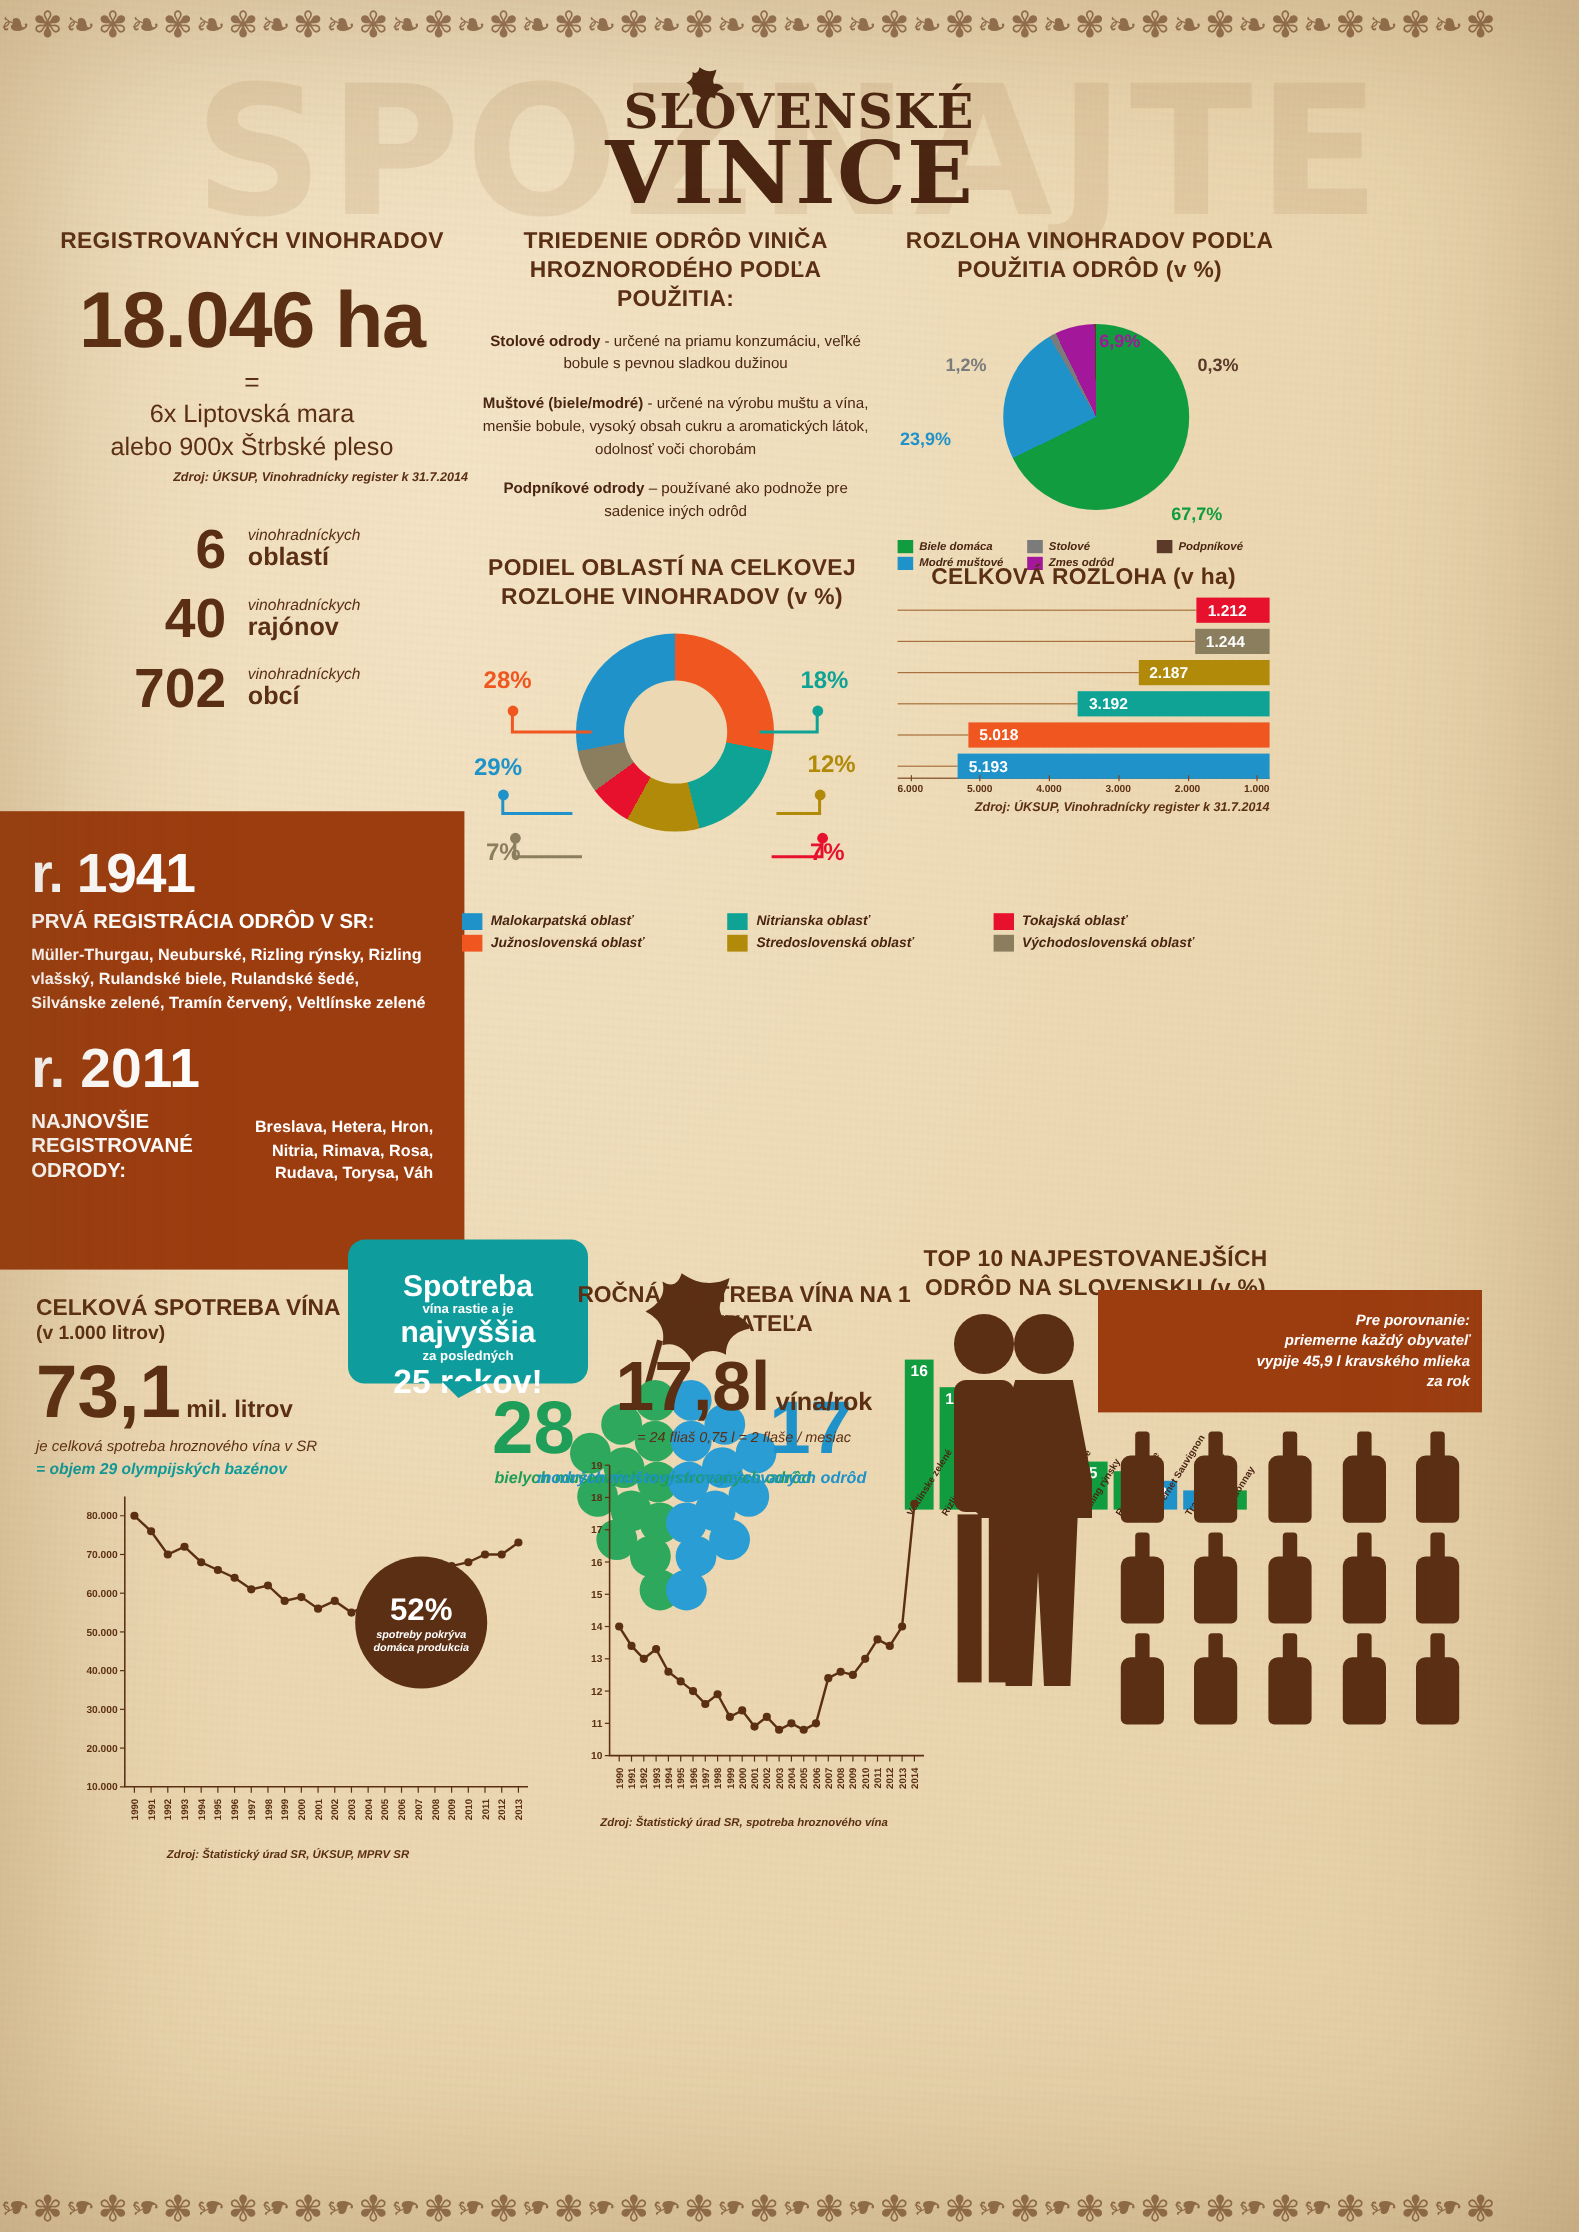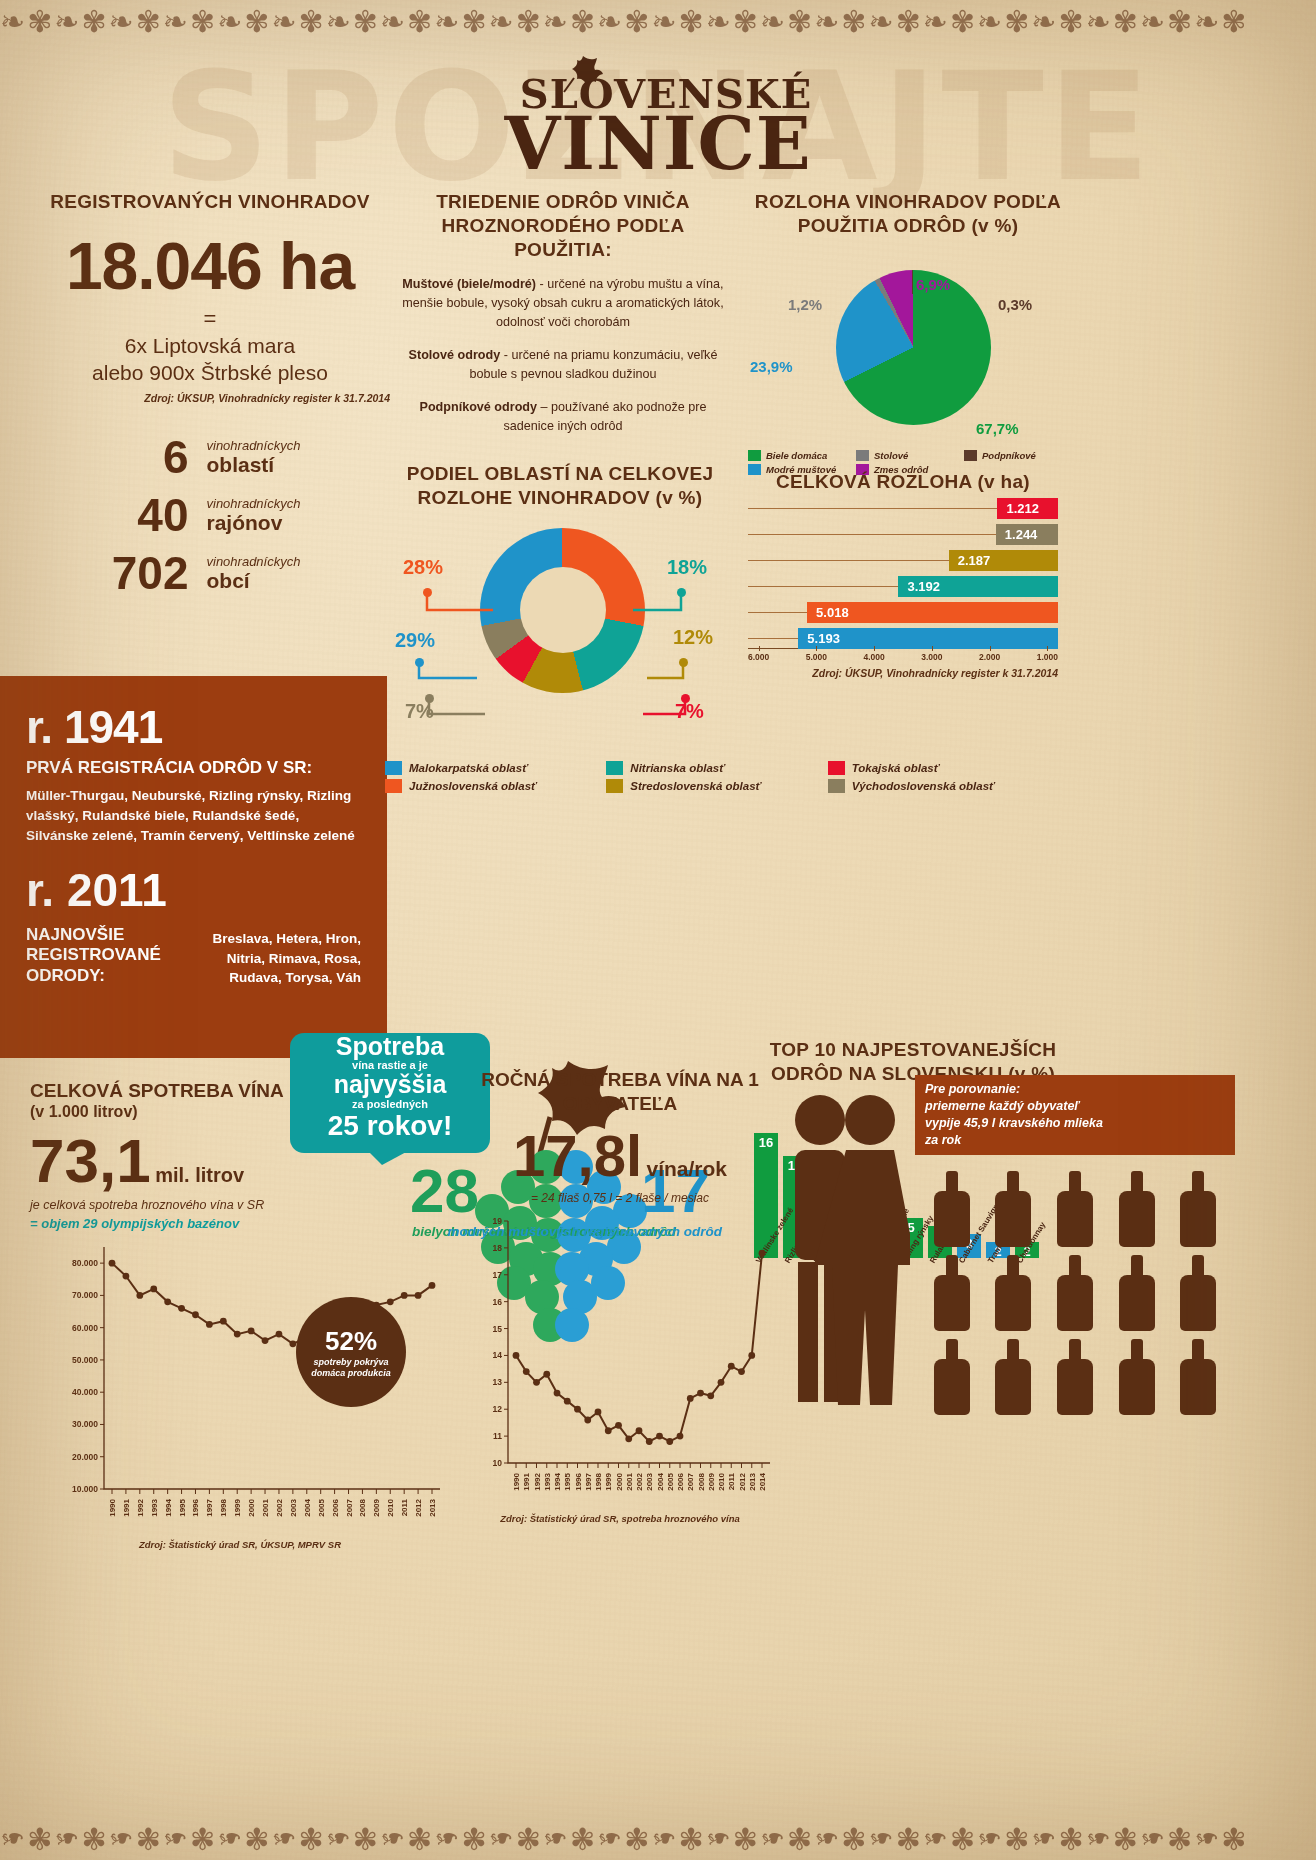--- a/index.html
+++ b/index.html
@@ -134,21 +134,21 @@
   #cons .t2{font-size:16px;font-weight:bold;}
   #cons .big{font-size:62px;font-weight:bold;display:inline-block;}
   #cons .unit{font-size:20px;font-weight:bold;}
   #cons .l1{font-size:12.5px;font-style:italic;margin-top:2px;}
   #cons .l2{font-size:13px;font-weight:bold;font-style:italic;margin-top:4px;color:#0f9c9c;}
 
   .chart{position:relative;margin-top:10px;text-align:right;}
 
   
   #bubble{position:absolute;left:290px;top:1033px;width:200px;height:120px;background:#0f9c9c;
-    border-radius:14px;color:#fff;text-align:center;padding:0 8px;}
+    border-radius:14px;color:#fff;text-align:center;padding:26px 8px;}
   #bubble .b1{font-size:25px;font-weight:bold;line-height:1.05;}
   #bubble .b2{font-size:11px;font-weight:bold;}
   #bubble .b3{font-size:28px;font-weight:bold;}
   #bubble::after{content:"";position:absolute;left:78px;bottom:-26px;border:14px solid transparent;
     border-top-color:#0f9c9c;border-right-width:26px;}
 
   #pct52{position:absolute;left:296px;top:1297px;width:110px;height:110px;border-radius:50%;
     background:#5b2f14;color:#fff;display:flex;flex-direction:column;align-items:center;justify-content:center;}
   #pct52 .p{font-size:26px;font-weight:bold;}
   #pct52 .s{font-size:9px;font-style:italic;font-weight:bold;text-align:center;line-height:1.2;}
@@ -156,21 +156,21 @@
   
   #percap{position:absolute;left:460px;top:1068px;width:320px;color:#5b2f14;text-align:center;}
   #percap .t{font-size:19px;font-weight:bold;line-height:1.25;}
   #percap .big{font-size:58px;font-weight:bold;}
   #percap .unit{font-size:21px;font-weight:bold;}
   #percap .note{font-size:12px;font-style:italic;margin-top:2px;}
 
   
   #person{position:absolute;left:780px;top:1090px;width:130px;height:320px;}
   #compare{position:absolute;left:915px;top:1075px;width:320px;}
-  #cmpbox{background:#9c3d10;color:#fff;text-align:left;padding:6px 10px;font-size:12.5px;
+  #cmpbox{background:#9c3d10;color:#fff;text-align:right;padding:17px 10px;font-size:12.5px;
     font-style:italic;font-weight:bold;line-height:1.35;}
   #bottles{display:grid;grid-template-columns:repeat(5,1fr);gap:8px 4px;margin-top:16px;padding:0 8px;}
   .bottle{width:44px;height:76px;position:relative;margin:0 auto;}
   .bottle .neck{position:absolute;left:50%;margin-left:-6px;top:0;width:12px;height:26px;background:#5b2f14;border-radius:3px 3px 0 0;}
   .bottle .body{position:absolute;left:50%;margin-left:-18px;top:20px;width:36px;height:56px;background:#5b2f14;border-radius:8px 8px 5px 5px;}
 
   .srcline{font-size:9.5px;font-style:italic;font-weight:bold;color:#5b2f14;text-align:center;}
 </style>
 </head>
 <body>
@@ -332,24 +332,24 @@
     <div class="yr2">r. 2011</div>
     <div id="br2row">
       <div class="cap">NAJNOVŠIE REGISTROVANÉ ODRODY:</div>
       <div class="body">Breslava, Hetera, Hron, Nitria, Rimava, Rosa, Rudava, Torysa, Váh</div>
     </div>
   </div>
 
   <div id="c2">
     <h2 class="sect">TRIEDENIE ODRÔD VINIČA HROZNORODÉHO PODĽA POUŽITIA:</h2>
     <div class="para">
-      <b>Muštové (biele/modré)</b><span> - určené na výrobu muštu a vína, menšie bobule, vysoký obsah cukru a aromatických látok, odolnosť voči chorobám</span>
+      <b>Stolové odrody</b><span> - určené na priamu konzumáciu, veľké bobule s pevnou sladkou dužinou</span>
     </div>
     <div class="para">
-      <b>Stolové odrody</b><span> - určené na priamu konzumáciu, veľké bobule s pevnou sladkou dužinou</span>
+      <b>Muštové (biele/modré)</b><span> - určené na výrobu muštu a vína, menšie bobule, vysoký obsah cukru a aromatických látok, odolnosť voči chorobám</span>
     </div>
     <div class="para">
       <b>Podpníkové odrody</b><span> – používané ako podnože pre sadenice iných odrôd</span>
     </div>
   </div>
 
   <div id="donutsec">
     <h2 class="sect">PODIEL OBLASTÍ NA CELKOVEJ ROZLOHE VINOHRADOV (v %)</h2>
     <div id="donutwrap">
       <div id="donut" style="background: conic-gradient(rgb(239, 86, 32) 0%, rgb(239, 86, 32) 28%, rgb(15, 163, 150) 28%, rgb(15, 163, 150) 46%, rgb(176, 138, 8) 46%, rgb(176, 138, 8) 58%, rgb(232, 17, 45) 58%, rgb(232, 17, 45) 65%, rgb(138, 126, 94) 65%, rgb(138, 126, 94) 72%, rgb(31, 147, 201) 72%, rgb(31, 147, 201) 101%);"></div>

